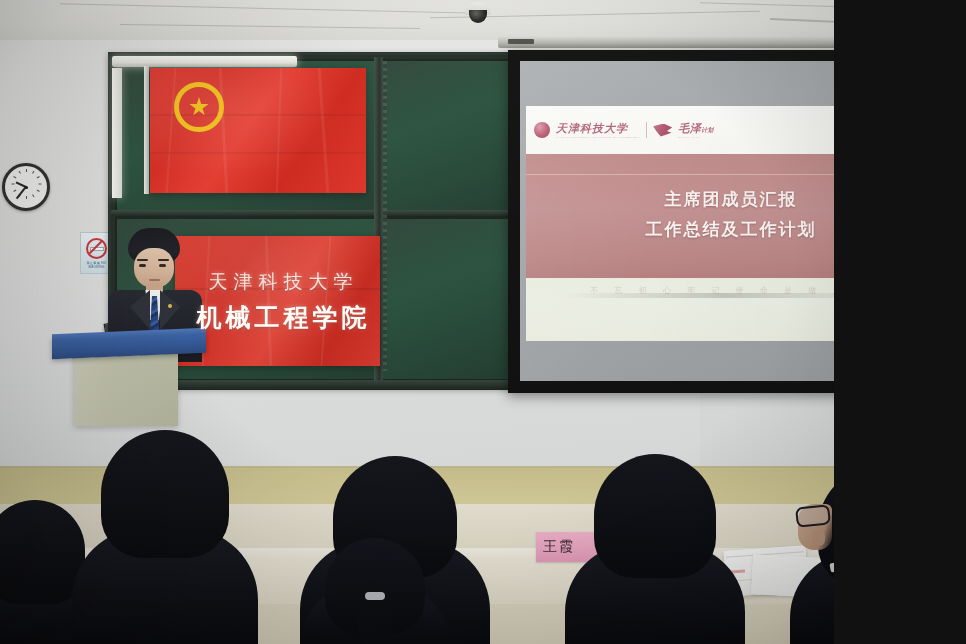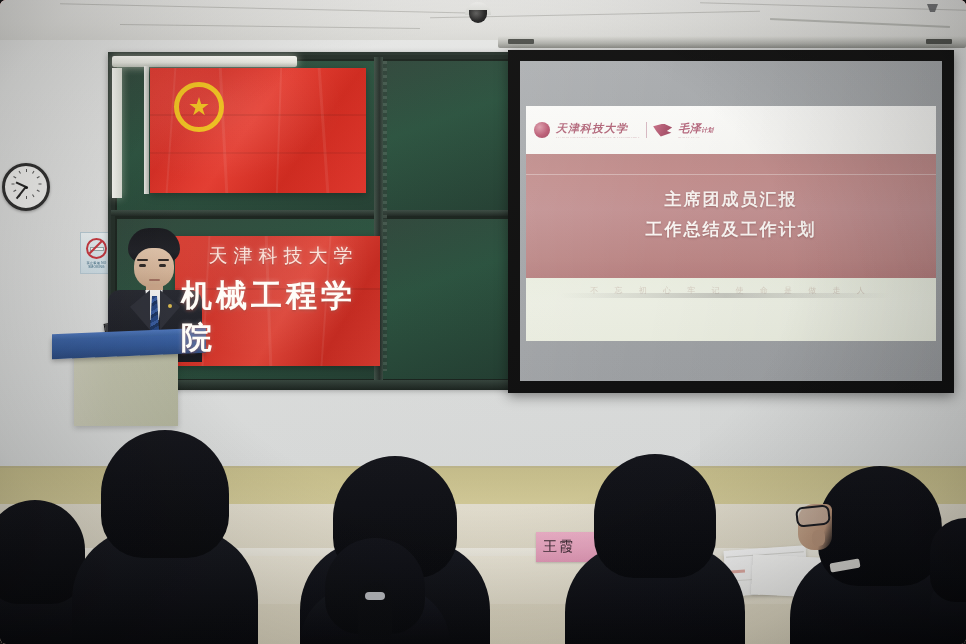--- a/index.html
+++ b/index.html
@@ -1,23 +1,22 @@
 <!DOCTYPE html>
 <html><head>
 <meta charset="utf-8">
 <style>
   html,body{margin:0;padding:0;background:#111;}
   body{font-family:"Liberation Sans", sans-serif;}
 
   #scene{
     position:relative;
-    width:966px;height:644px;
+    width:834px;height:644px;
     overflow:hidden;
     background:#fca5a5;
-    border-radius:6px;
   }
 
   
   .ceiling{
     position:absolute;left:0;top:0;width:966px;height:44px;
     background:linear-gradient(180deg,#e9e9e7 0%,#e2e2df 55%,#d8d8d4 100%);
   }
   .ceiling-seam{
     position:absolute;height:1px;background:rgba(120,120,115,.35);
   }
@@ -177,21 +176,21 @@
   .banner .wh{left:0;top:52px;width:205px;height:2px;background:rgba(0,0,0,.08);}
   .banner-line1{
     position:relative;z-index:2;
     font-size:19px;color:#fff7ef;letter-spacing:6px;
     text-shadow:0 0 4px rgba(255,255,255,.55),0 1px 2px rgba(120,20,10,.6);
     opacity:.88;filter:blur(.4px);
     transform:translateX(6px);
   }
   .banner-line2{
     position:relative;z-index:2;
-    font-size:31px;color:#fffdf8;letter-spacing:4px;font-weight:700;
+    font-size:25px;color:#fffdf8;letter-spacing:4px;font-weight:700;
     text-shadow:0 0 5px rgba(255,255,255,.35),0 1px 3px rgba(120,20,10,.55);
     transform:translateX(6px);
   }
 
   
   .screen-housing{
     position:absolute;left:498px;top:36px;width:468px;height:12px;
     background:linear-gradient(180deg,#dcdcd8 0%,#b4b5b0 60%,#90918c 100%);
     border-radius:2px;
   }

